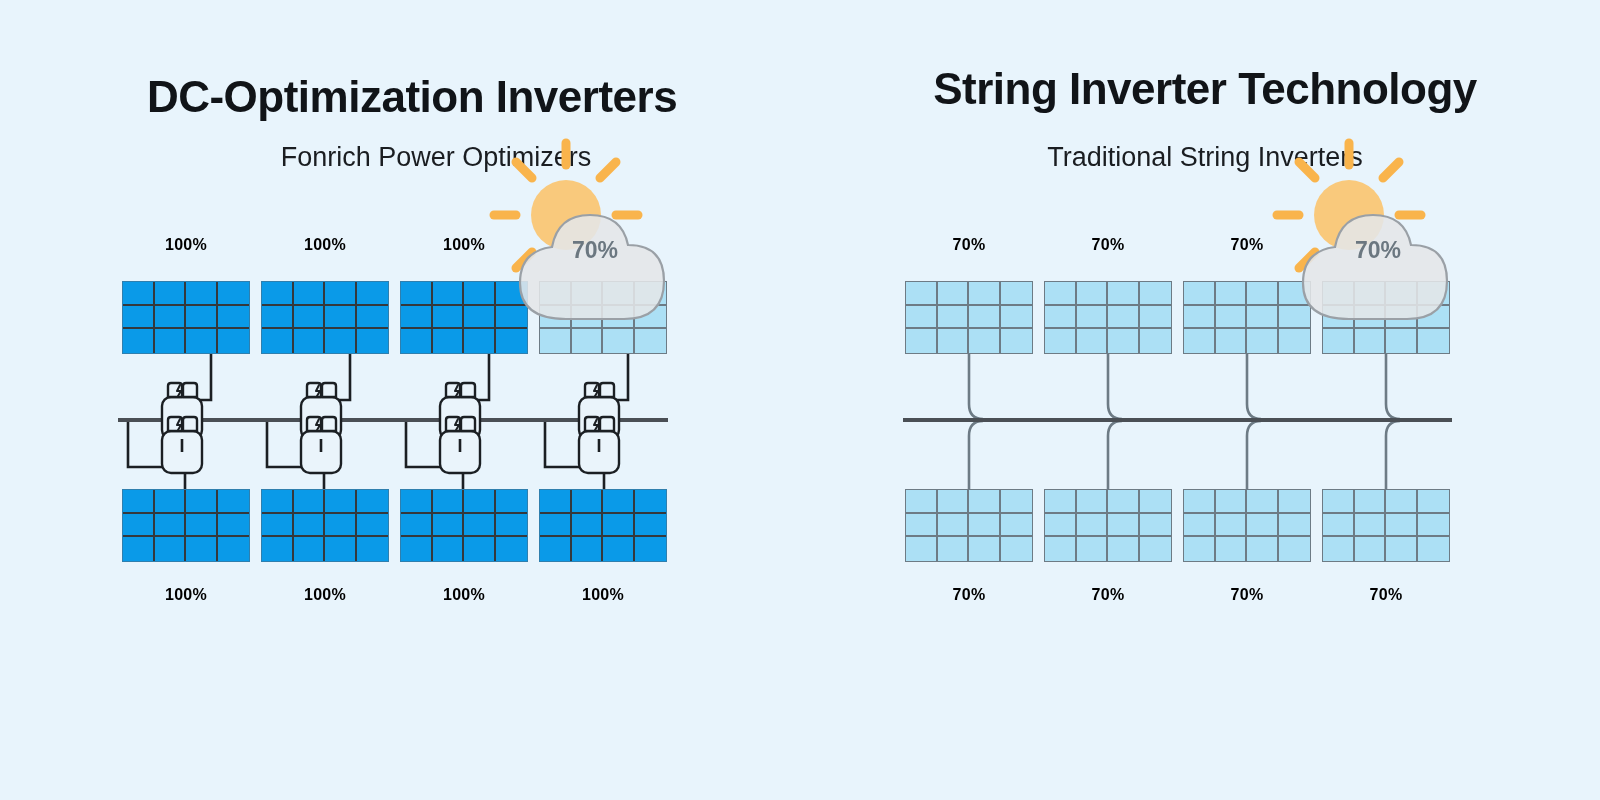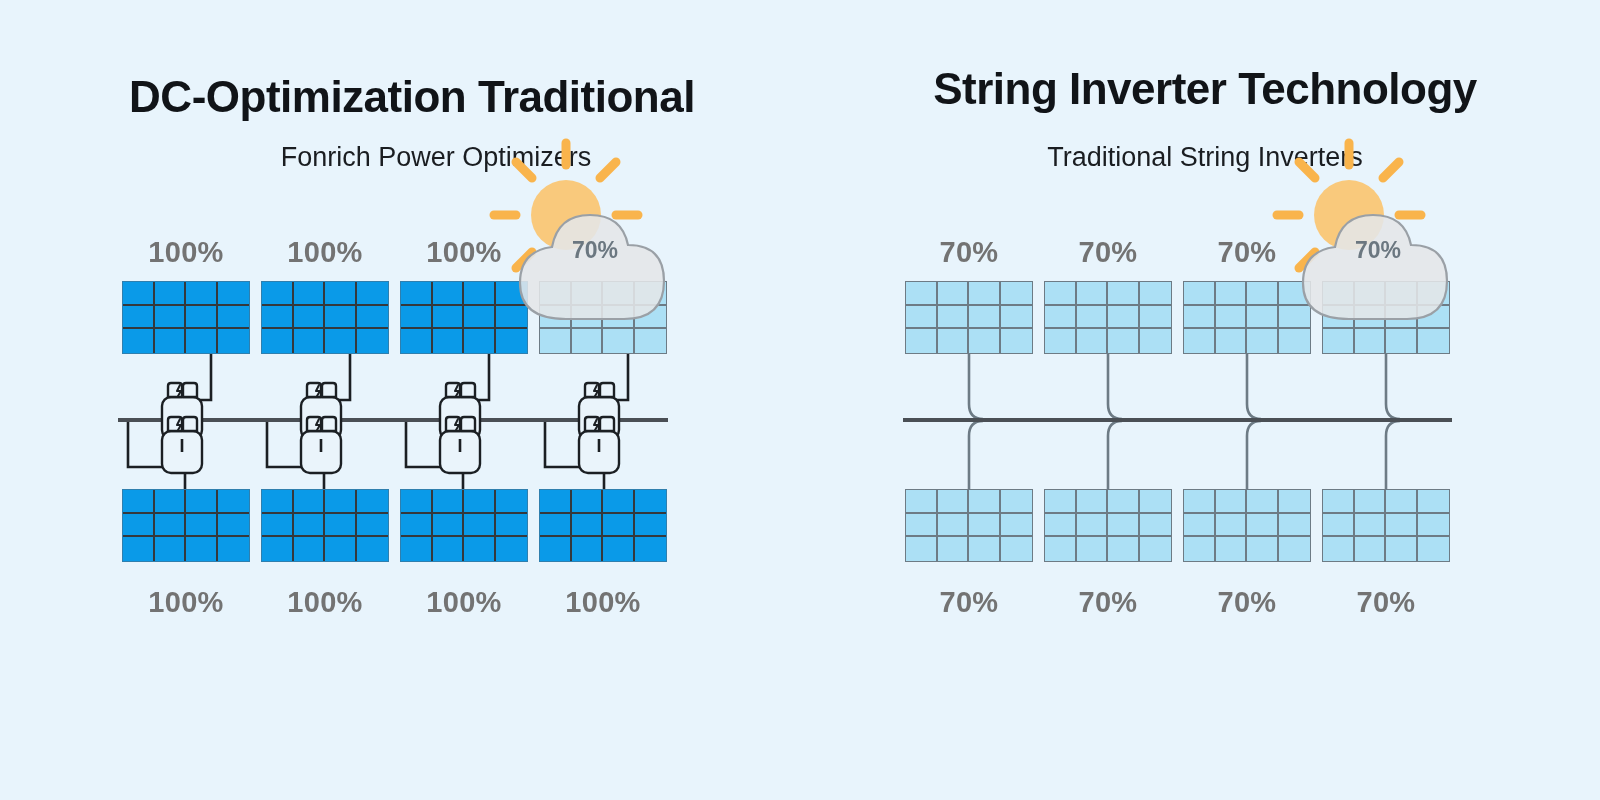--- a/index.html
+++ b/index.html
@@ -27,23 +27,23 @@
     font-size:27px;
     font-weight:400;
     color:#1a1d21;
     white-space:nowrap;
     text-align:center;
   }
 
   
   .pct{
     position:absolute;
-    font-size:29px;
+    font-size:16px;
     font-weight:bold;
-    color:#737373;
+    color:#000000;
     text-align:center;
     white-space:nowrap;
     letter-spacing:.3px;
   }
 
   
   .panel{
     position:absolute;
     width:128px;height:73px;
     box-sizing:border-box;
@@ -70,21 +70,21 @@
     white-space:nowrap;
   }
 </style>
 </head>
 <body>
 
 <div id="stage">
 
   <div>
 
-    <div class="title" style="left:0;top:72px;width:824px;">DC-Optimization Traditional</div>
+    <div class="title" style="left:0;top:72px;width:824px;">DC-Optimization Inverters</div>
     <div class="subtitle" style="left:12px;top:142px;width:824px;padding-left:12px;">Fonrich Power Optimizers</div>
 
     <div class="pct" style="left:122px;top:236px;width:128px;">100%</div>
     <div class="pct" style="left:261px;top:236px;width:128px;">100%</div>
     <div class="pct" style="left:400px;top:236px;width:128px;">100%</div>
 
     <div class="panel lit" style="left:122px;top:281px;">
       <i class="cell"></i>
         <i class="cell"></i>
         <i class="cell"></i>

